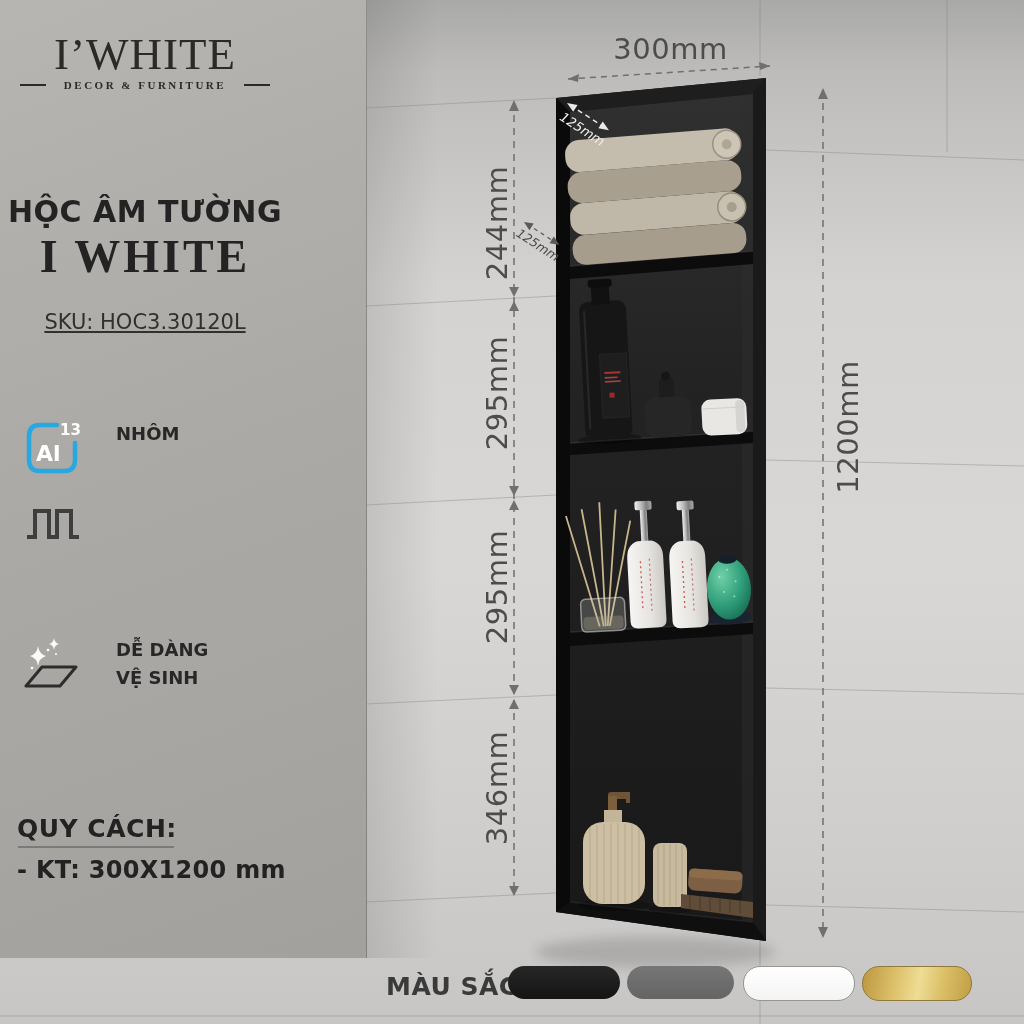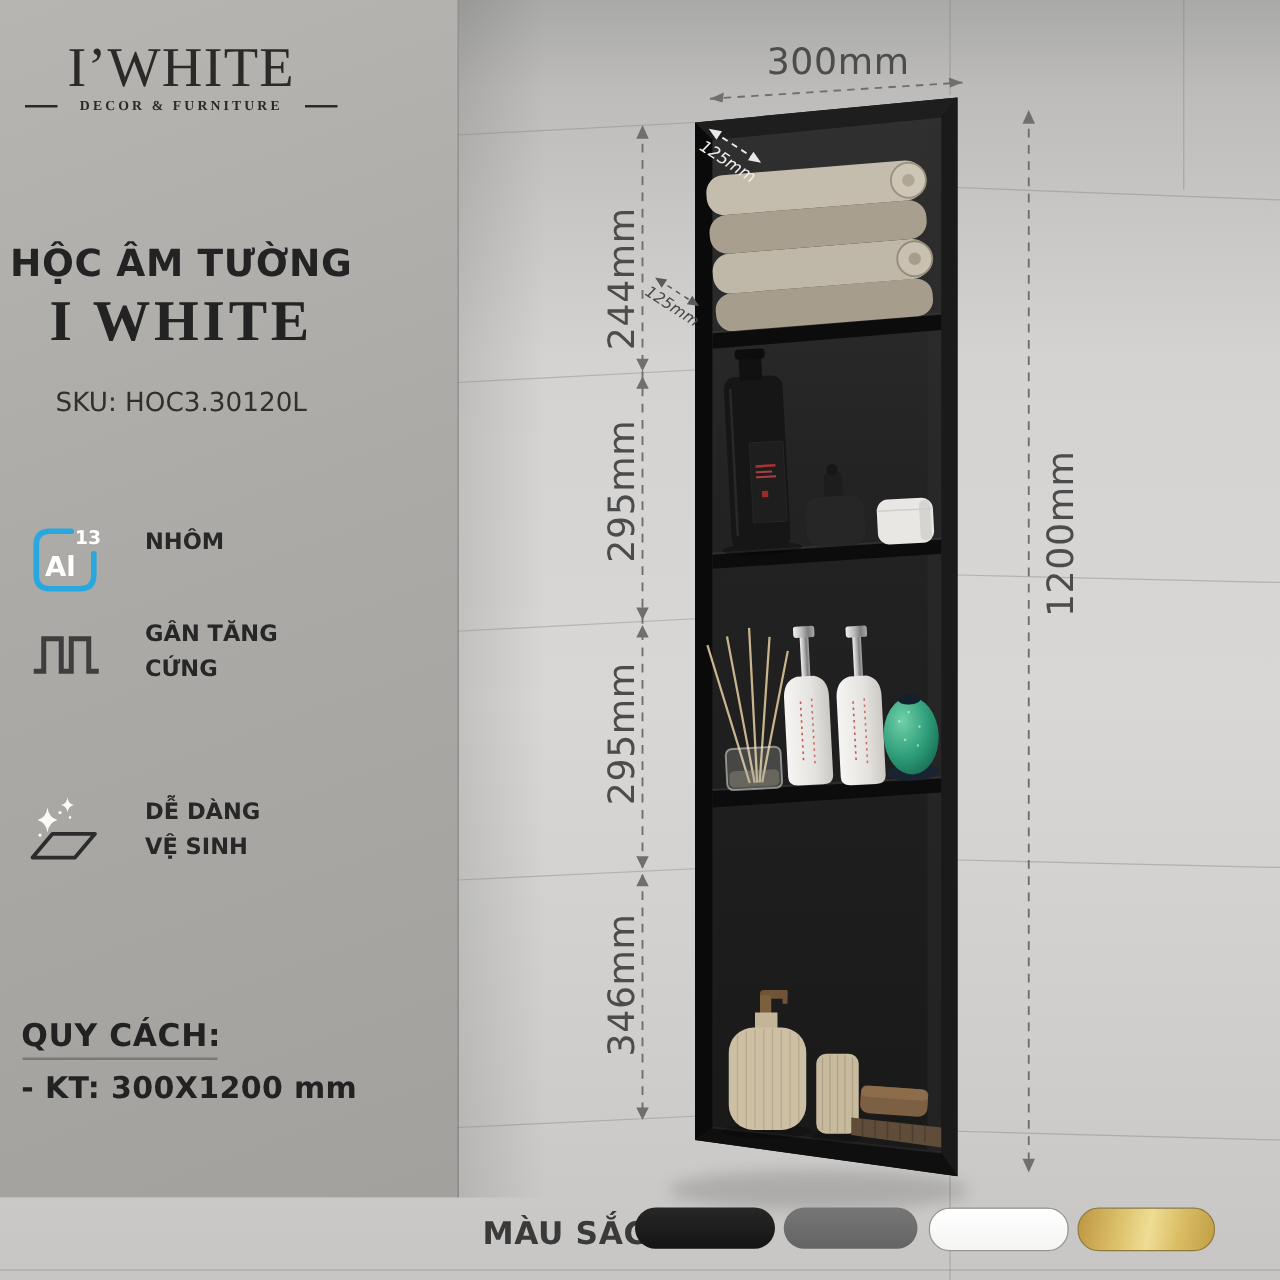--- a/index.html
+++ b/index.html
@@ -15,21 +15,21 @@
   
   .logo{position:absolute;left:0;top:30px;width:290px;text-align:center;color:#2b2a28;}
   .logo-name{font-family:"Liberation Serif",serif;font-size:45px;letter-spacing:1px;line-height:48px;}
   .logo-tagline{display:flex;align-items:center;justify-content:center;gap:18px;margin-top:1px;
     font-family:"Liberation Serif",serif;font-size:11px;letter-spacing:2.5px;font-weight:bold;}
   .logo-tagline .dash{width:26px;height:2px;background:#2b2a28;}
   
   .titleblock{position:absolute;left:0;top:194px;width:290px;text-align:center;color:#232323;}
   .title-1{font-size:30px;font-weight:bold;letter-spacing:.5px;}
   .title-2{font-family:"Liberation Serif",serif;font-size:46px;letter-spacing:3px;margin-top:1px;font-weight:bold;}
-  .sku{font-size:21px;margin-top:27px;color:#30302e;}
+  .sku{font-size:21px;margin-top:27px;color:#30302e;text-decoration:underline;}
   
   .feat{position:absolute;left:22px;display:flex;align-items:flex-start;}
   .feat .icn{width:62px;height:58px;display:flex;align-items:center;justify-content:center;flex:0 0 62px;}
   .feat .txt{margin-left:32px;font-size:18px;font-weight:bold;color:#272727;line-height:28px;padding-top:2px;}
   
   .specs{position:absolute;left:17px;top:814px;color:#222;}
   .specs-h{font-size:25px;font-weight:bold;letter-spacing:.5px;}
   .specs-u{width:156px;height:2px;background:#7a7a78;margin:3px 0 6px 1px;}
   .specs-item{font-size:24px;font-weight:bold;line-height:33.5px;letter-spacing:.3px;}
   
@@ -304,24 +304,20 @@
       <div>NHÔM</div>
     </div>
   </div>
 
   <div class="feat" style="top:492px">
     <div class="icn">
       <svg width="60" height="44" viewBox="0 0 60 44">
         <path d="M4,38 H12 V12 H26 V38 H34 V12 H48 V38 H56" fill="none" stroke="#3e3e3e" stroke-width="4"></path>
       </svg>
     </div>
-    <div class="txt">
-      <div>GÂN TĂNG</div>
-      <div>CỨNG</div>
-    </div>
   </div>
 
 
   <div class="feat" style="top:634px">
     <div class="icn">
       <svg width="62" height="58" viewBox="0 0 62 58">
         <path d="M4,52 L20,33 H54 L38,52 Z" fill="none" stroke="#2c2c2c" stroke-width="3" stroke-linejoin="round"></path>
         <path d="M16,12 Q17,20 24,22 Q17,24 16,32 Q15,24 8,22 Q15,20 16,12" fill="#fafaf8"></path>
         <path d="M32,4 Q32.6,9 37,10 Q32.6,11 32,16 Q31.4,11 27,10 Q31.4,9 32,4" fill="#fafaf8"></path>
         <g fill="#fff">

